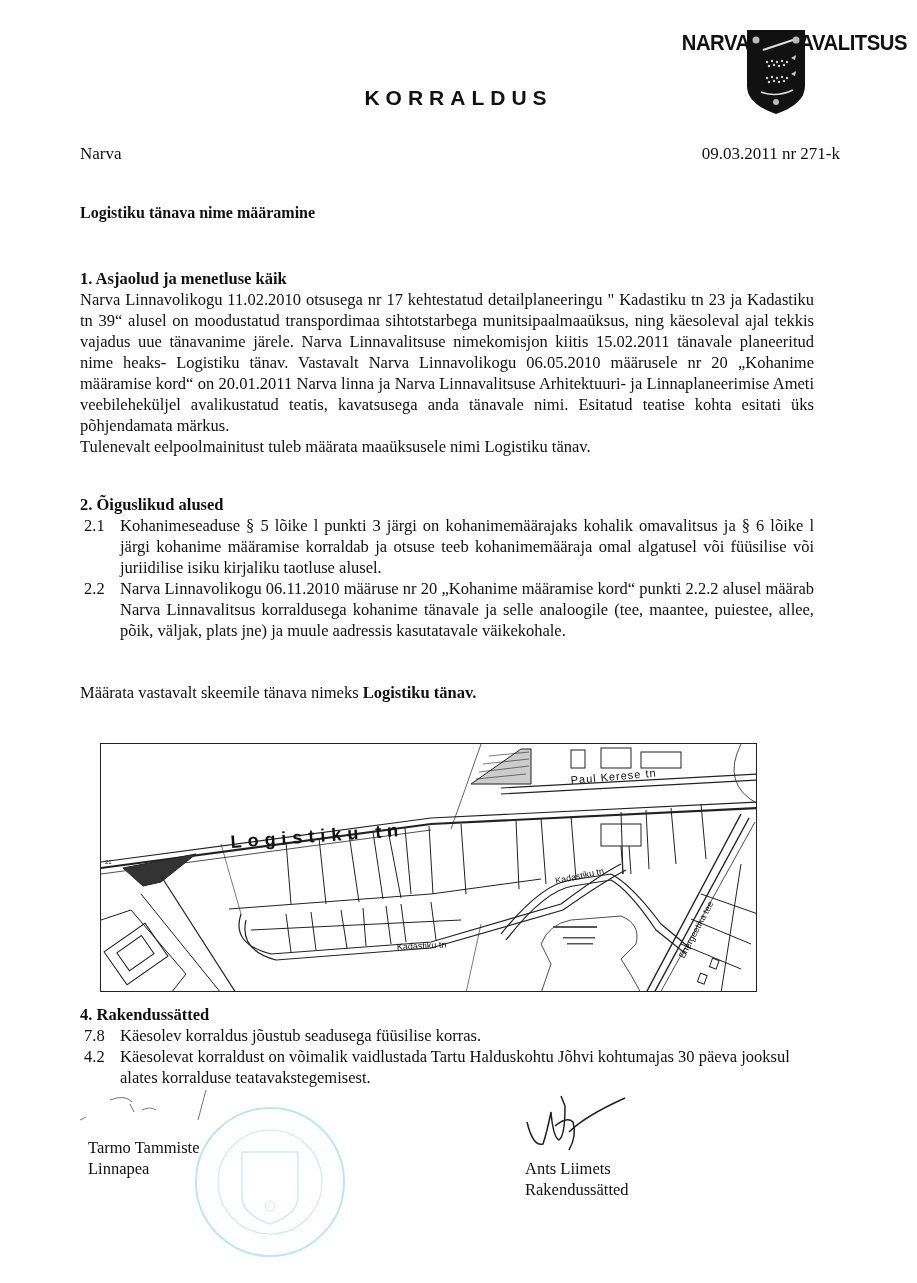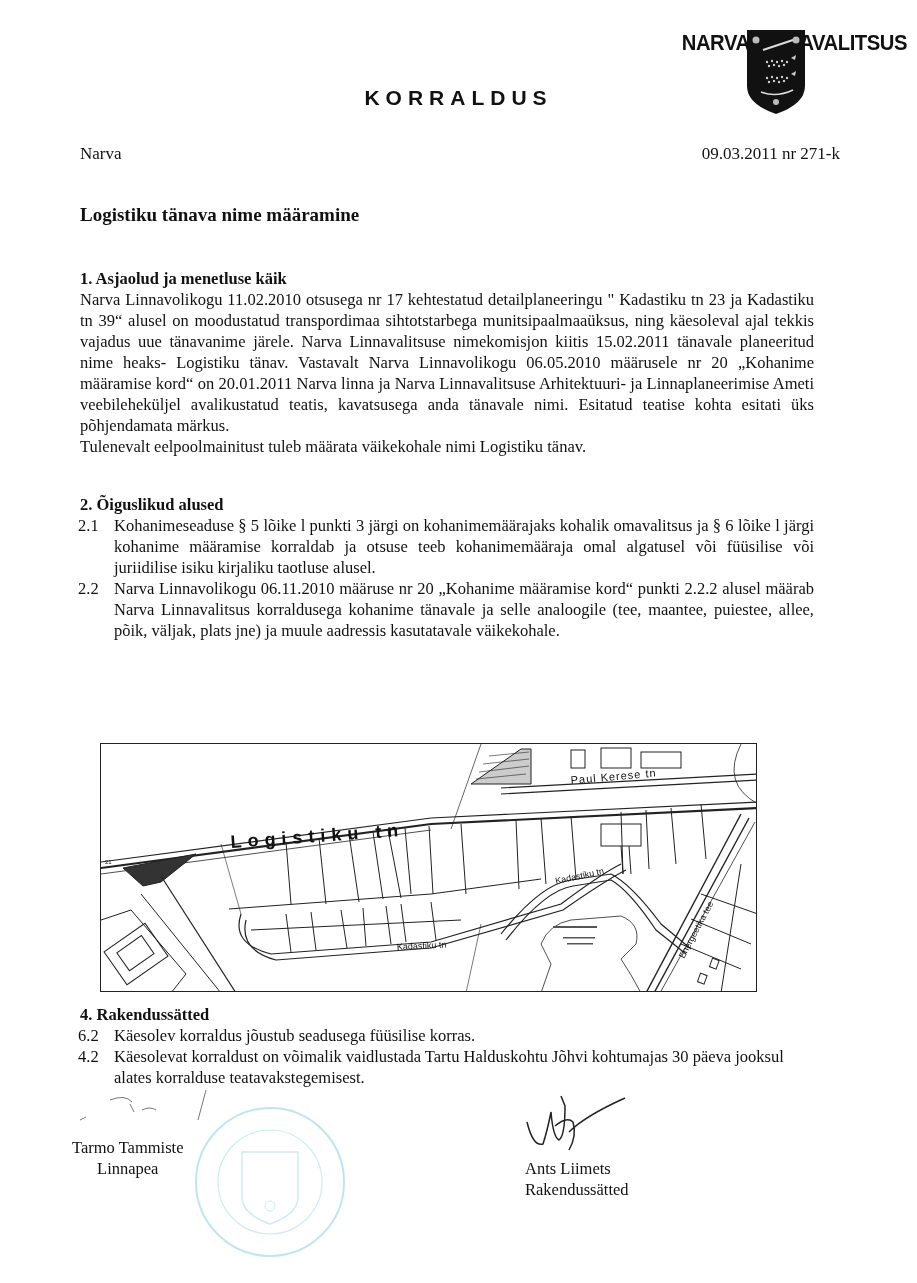--- a/index.html
+++ b/index.html
@@ -9,26 +9,26 @@
   .hdr1 { left: 0; width: 917px; top: 30px; text-align: right;
           font-family: "Liberation Sans", sans-serif; font-weight: bold;
           font-size: 22px; letter-spacing: -0.5px; }
   .hdr1 span { display: inline-block; transform: scaleX(0.92); margin-left: 0; }
   .hdr2 { left: 0; width: 917px; top: 86px; text-align: center;
           font-family: "Liberation Sans", sans-serif; font-weight: bold;
           font-size: 21px; letter-spacing: 6px; }
   .crest { left: 745px; top: 28px; width: 62px; height: 88px; }
   .place { left: 80px; top: 144px; font-size: 17px; }
   .dateno { right: 77px; top: 144px; font-size: 17px; }
-  .subject { left: 80px; top: 204px; font-size: 19px; font-weight: bold; }
+  .subject { left: 80px; top: 204px; font-size: 16px; font-weight: bold; }
   .body { left: 80px; width: 734px; font-size: 16.5px; line-height: 21px; }
   .sec-h { font-weight: bold; }
   .just { text-align: justify; text-align-last: left; }
   .item { display: flex; }
-  .item .num { width: 36px; flex: none; }
+  .item .num { width: 36px; flex: none; margin-left: 6px; }
   .item .txt { flex: 1; text-align: justify; }
   .item .txt.last-left { text-align-last: left; }
   .map { left: 100px; top: 743px; width: 657px; height: 249px;
          border: 1.5px solid #222; box-sizing: border-box; background: #fff; overflow: hidden; }
   .sig-name { font-size: 16.5px; line-height: 21px; }
   .stamp { left: 190px; top: 1102px; width: 160px; height: 160px; }
   .signature { left: 525px; top: 1092px; width: 110px; height: 60px; }
   .sig1 { left: 70px; top: 1090px; width: 160px; height: 40px; }
 </style>
 </head>
@@ -68,36 +68,37 @@
 </svg>
 
 <div class="abs place">Narva</div>
 <div class="abs dateno">09.03.2011 nr 271-k</div>
 
 <div class="abs subject">Logistiku tänava nime määramine</div>
 
 <div class="abs body" style="top:268px">
   <div class="sec-h">1.  Asjaolud ja menetluse käik</div>
   <div class="just">Narva Linnavolikogu 11.02.2010 otsusega nr 17 kehtestatud detailplaneeringu " Kadastiku tn 23 ja Kadastiku tn 39“ alusel on moodustatud transpordimaa sihtotstarbega munitsipaalmaaüksus, ning käesoleval ajal tekkis vajadus uue tänavanime järele. Narva Linnavalitsuse nimekomisjon kiitis 15.02.2011 tänavale planeeritud nime heaks- Logistiku tänav.  Vastavalt Narva Linnavolikogu 06.05.2010 määrusele nr 20 „Kohanime määramise kord“ on 20.01.2011 Narva linna ja Narva Linnavalitsuse Arhitektuuri- ja Linnaplaneerimise Ameti veebileheküljel avalikustatud teatis, kavatsusega anda tänavale nimi. Esitatud teatise kohta esitati üks põhjendamata märkus.</div>
-  <div>Tulenevalt eelpoolmainitust tuleb määrata väikekohale nimi Logistiku tänav.</div>
+  <div>Tulenevalt eelpoolmainitust tuleb määrata maaüksusele nimi Logistiku tänav.</div>
 </div>
 
 <div class="abs body" style="top:494px">
   <div class="sec-h">2. Õiguslikud alused</div>
   <div class="item" style="margin-left:-2px">
     <span class="num">2.1</span>
     <span class="txt last-left">Kohanimeseaduse § 5 lõike l punkti 3 järgi on kohanimemäärajaks kohalik omavalitsus ja § 6 lõike l  järgi kohanime määramise korraldab ja otsuse teeb kohanimemääraja omal algatusel või füüsilise või juriidilise isiku kirjaliku taotluse alusel.</span>
   </div>
   <div class="item" style="margin-left:-2px">
     <span class="num">2.2</span>
     <span class="txt last-left">Narva Linnavolikogu 06.11.2010 määruse nr 20 „Kohanime määramise kord“ punkti 2.2.2 alusel  määrab Narva Linnavalitsus korraldusega kohanime tänavale ja selle analoogile (tee, maantee, puiestee, allee, põik, väljak, plats jne) ja muule aadressis kasutatavale väikekohale.</span>
   </div>
 </div>
 
 <div class="abs body" style="top:682px">
+  <div><span>Määrata vastavalt skeemile tänava nimeks </span><b>Logistiku tänav.</b></div>
 </div>
 
 <div class="abs map">
   <svg width="657" height="249" viewBox="0 0 657 249">
     <g stroke="#222" fill="none" stroke-width="1">
 
       <path d="M0 118 L330 74 L657 58" stroke-width="1.2"></path>
       <path d="M0 124 L330 80 L657 64" stroke-width="2.2"></path>
       <path d="M0 130 L330 86" stroke-width="0.8"></path>
 
@@ -184,41 +185,41 @@
       <rect x="452" y="182" width="44" height="2"></rect>
       <rect x="462" y="193" width="32" height="1.5"></rect>
       <rect x="466" y="199" width="26" height="1.5"></rect>
     </g>
   </svg>
 </div>
 
 <div class="abs body" style="top:1004px">
   <div class="sec-h">4. Rakendussätted</div>
   <div class="item" style="margin-left:-2px">
-    <span class="num">6.2</span>
+    <span class="num">7.8</span>
     <span class="txt" style="text-align:left">Käesolev korraldus jõustub seadusega füüsilise korras.</span>
   </div>
   <div class="item" style="margin-left:-2px">
     <span class="num">4.2</span>
     <span class="txt" style="text-align:left">Käesolevat korraldust on võimalik vaidlustada Tartu Halduskohtu Jõhvi kohtumajas 30 päeva jooksul alates korralduse teatavakstegemisest.</span>
   </div>
 </div>
 
 <svg class="abs sig1" viewBox="0 0 160 40">
   <path d="M40 10 Q55 4 62 12 M60 14 L64 22 M72 20 Q80 16 86 20 M136 0 L128 30 M10 30 L16 27" stroke="#777" stroke-width="1" fill="none"></path>
 </svg>
 
 <svg class="abs stamp" viewBox="0 0 160 160">
   <circle cx="80" cy="80" r="74" fill="none" stroke="#bfe6ef" stroke-width="2"></circle>
   <circle cx="80" cy="80" r="52" fill="none" stroke="#cdecf2" stroke-width="1.2"></circle>
   <path d="M52 50 L108 50 L108 95 Q108 112 80 122 Q52 112 52 95 Z" fill="none" stroke="#cdecf2" stroke-width="1.5"></path>
   <circle cx="80" cy="104" r="5" fill="none" stroke="#cdecf2" stroke-width="1"></circle>
 </svg>
 
-<div class="abs" style="left:72px; top:1137px;text-align:center;">
+<div class="abs" style="left:88px; top:1137px;">
   <div class="sig-name">Tarmo Tammiste</div>
   <div class="sig-name">Linnapea</div>
 </div>
 
 <svg class="abs signature" viewBox="0 0 110 60">
   <path d="M2 30 Q8 55 18 52 Q22 40 26 20 Q28 45 34 48 Q40 44 40 14 L36 4 M30 34 Q42 24 48 30 Q52 44 44 58 M44 40 Q60 24 100 6" stroke="#222" stroke-width="1.5" fill="none"></path>
 </svg>
 
 <div class="abs" style="left:525px; top:1158px;">
   <div class="sig-name">Ants Liimets</div>

